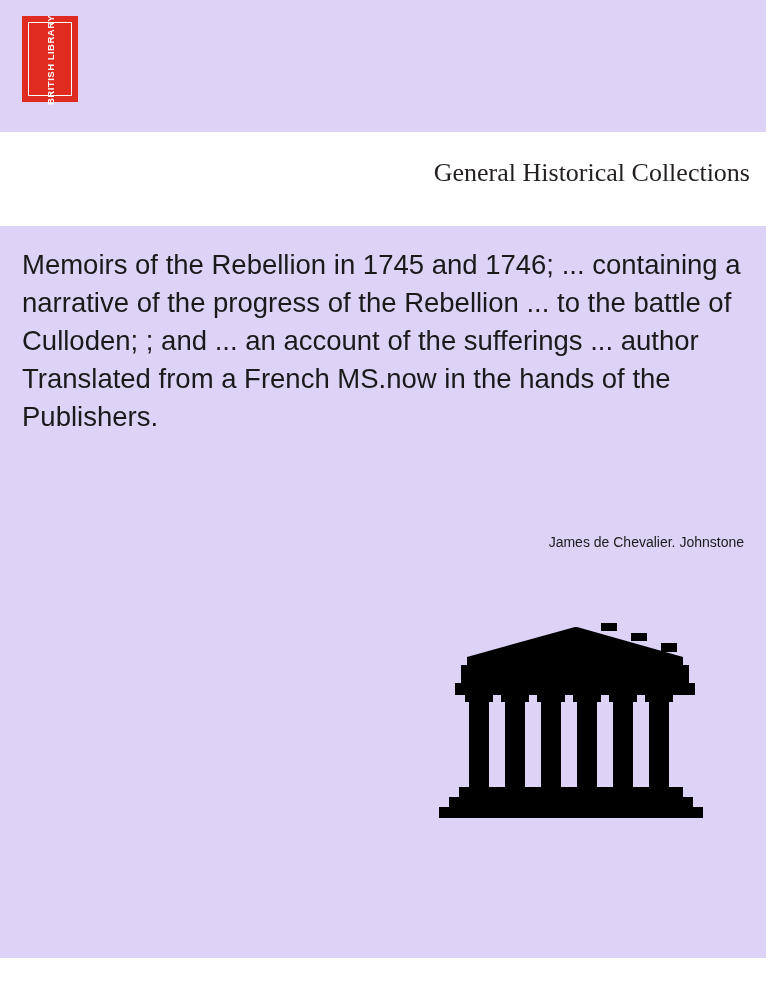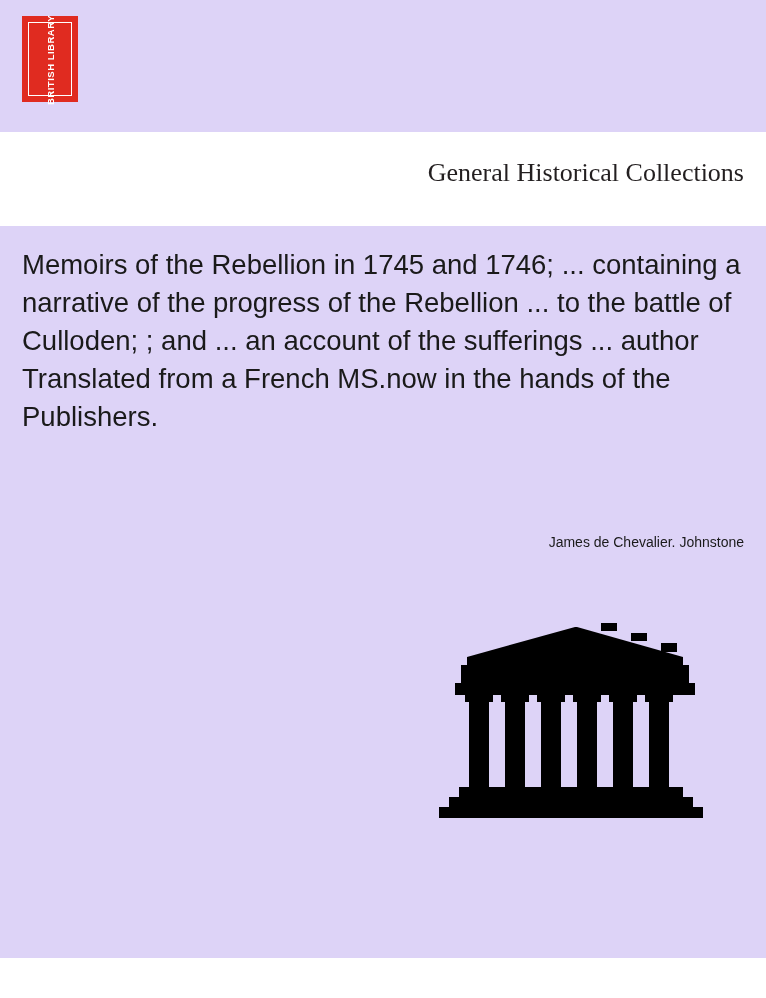--- a/index.html
+++ b/index.html
@@ -72,21 +72,21 @@
   .series-band {
     position: absolute;
     left: 0;
     top: 132px;
     width: 766px;
     height: 94px;
     background: #ffffff;
   }
   .series-title {
     position: absolute;
-    right: 22px;
+    right: 16px;
     top: 26px;
     font-size: 26px;
     color: #231f20;
     font-family: "Liberation Serif", serif;
     font-weight: normal;
     text-align: center;
     white-space: nowrap;
   }
   
   .body-band {

